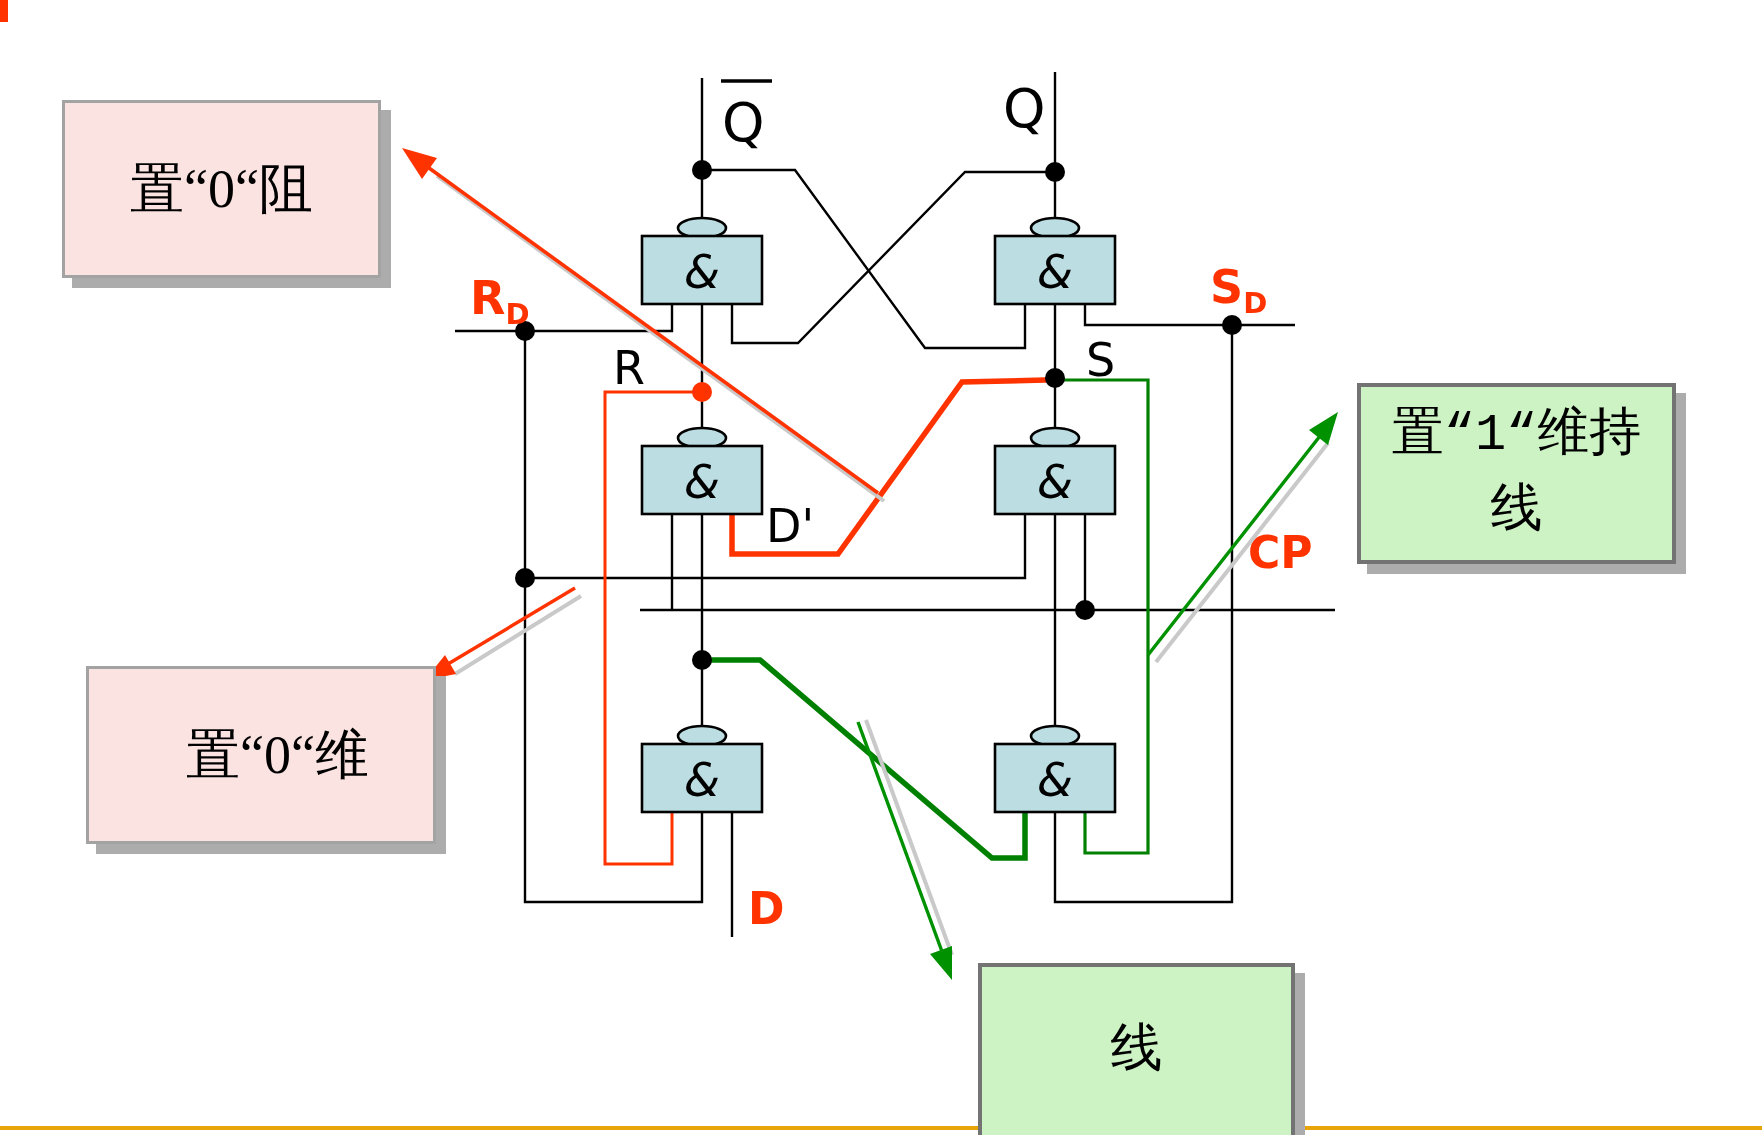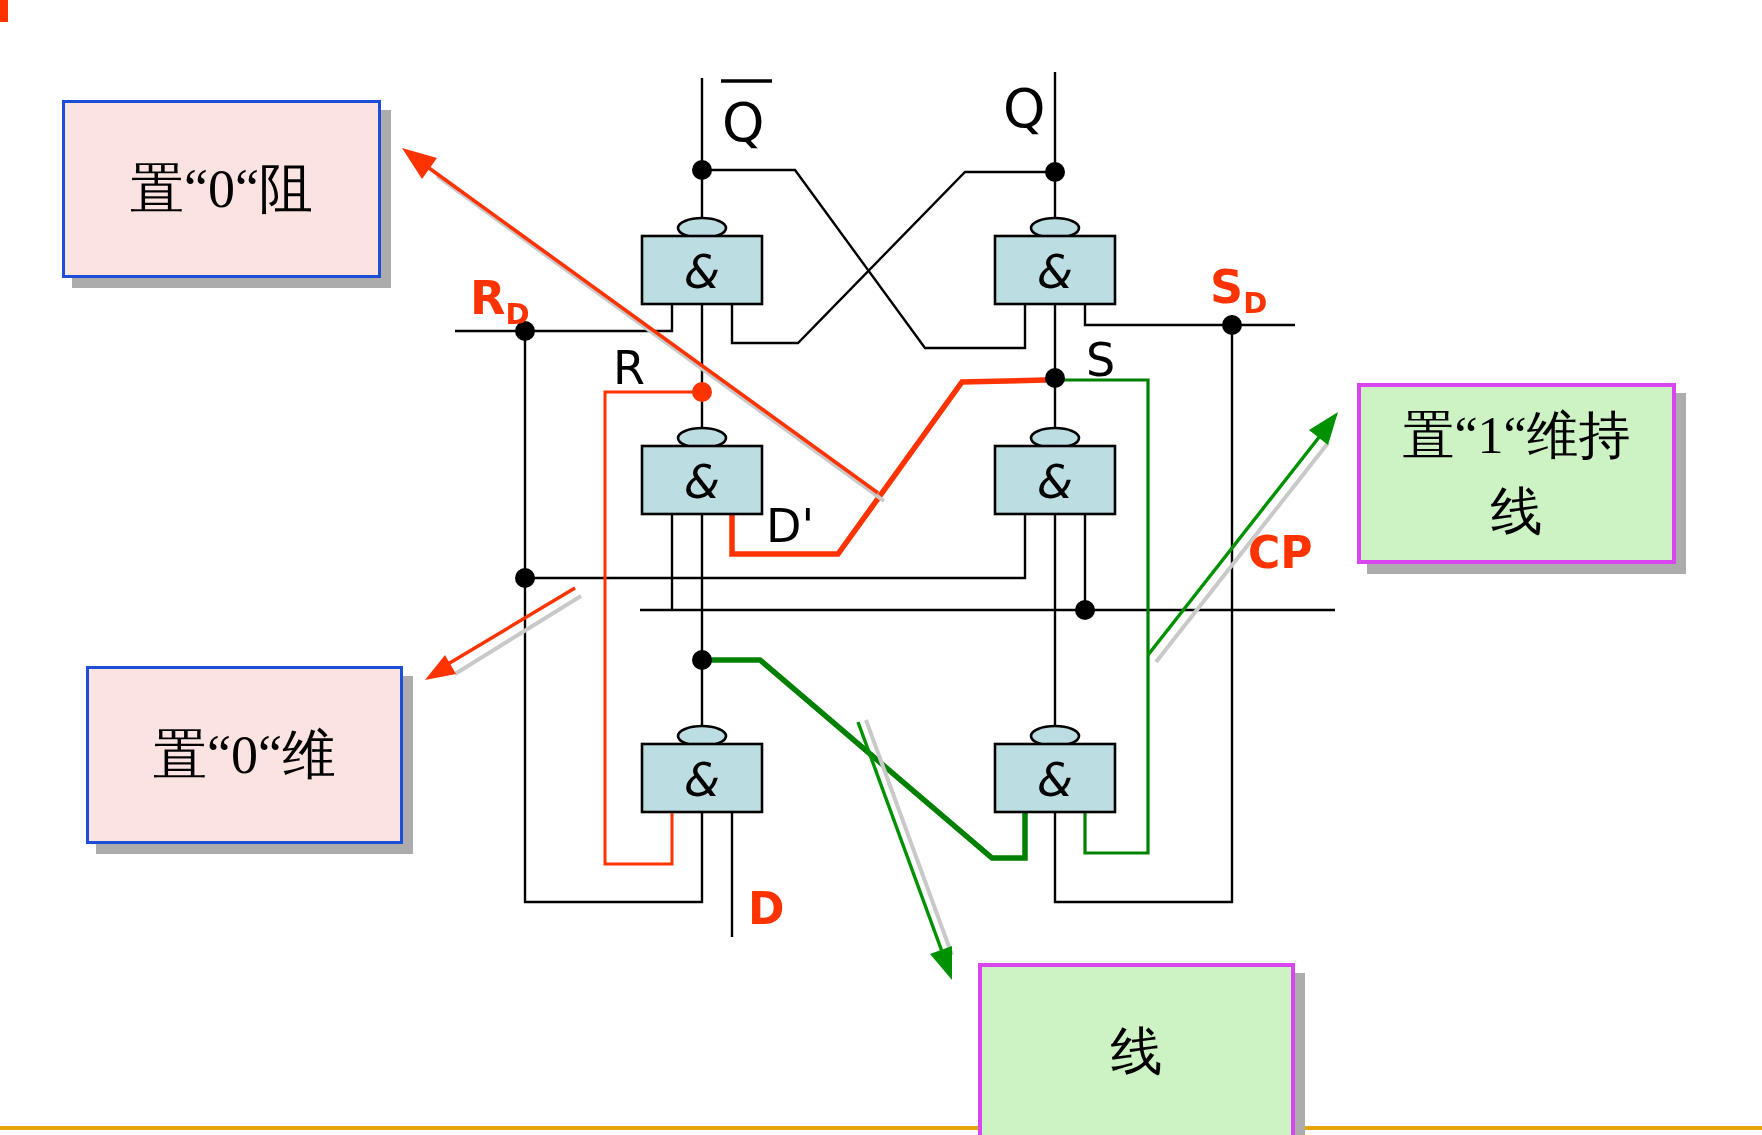--- a/index.html
+++ b/index.html
@@ -3,26 +3,26 @@
 <meta charset="utf-8">
 <style>
   html,body{margin:0;padding:0;background:#ffffff;}
   .stage{position:relative;width:1762px;height:1135px;background:#ffffff;overflow:hidden;
          font-family:"DejaVu Sans","Liberation Sans",sans-serif;}
   .stage svg{position:absolute;left:0;top:0;}
   .callout{position:absolute;display:flex;flex-direction:column;justify-content:center;align-items:center;
            text-align:center;color:#000;z-index:3;
            font-family:"Liberation Serif","DejaVu Serif",serif;}
   .callout .cl-line{white-space:nowrap;}
-  .pinkbox{background:#FBE3E1;border:3px solid #1d4ed8;box-shadow:10px 10px 0 #ACACAC;
+  .pinkbox{background:#FBE3E1;border:3px solid #a3a3a3;box-shadow:10px 10px 0 #ACACAC;
            font-size:54px;line-height:76px;}
-  .greenbox{background:#CDF3C5;border:4px solid #d946ef;box-shadow:10px 10px 0 #ACACAC;
-            font-size:52px;line-height:76px;}
+  .greenbox{background:#CDF3C5;border:4px solid #737373;box-shadow:10px 10px 0 #ACACAC;
+            font-size:52px;line-height:76px;font-family:Liberation Mono, monospace;}
   #callout-set0-block{left:62px;top:100px;width:313px;height:172px;}
-  #callout-set0-maintain{left:86px;top:666px;width:311px;height:172px;}
+  #callout-set0-maintain{left:86px;top:666px;width:311px;height:172px;padding-left:33px;}
   #callout-set1-maintain{left:1357px;top:383px;width:311px;height:173px;}
   #callout-set1-block{left:978px;top:963px;width:309px;height:170px;}
   .bottom-rule{position:absolute;left:0;top:1126px;width:1762px;height:4px;background:#E8A50A;z-index:2;}
   .corner-mark{position:absolute;left:0;top:0;width:8px;height:22px;background:#FF3300;z-index:2;}
   text{font-family:"DejaVu Sans","Liberation Sans",sans-serif;}
   .wire{stroke:#000;stroke-width:2.4;fill:none;}
   .redwire{stroke:#FF3300;fill:none;}
   .greenwire{stroke:#008000;fill:none;}
   .shadowline{stroke:#C9C9C9;stroke-width:4;fill:none;}
 </style>

